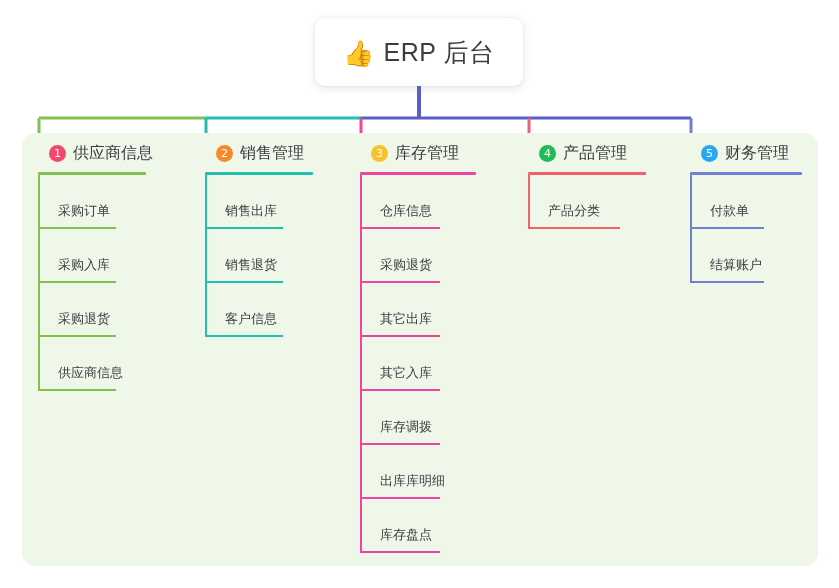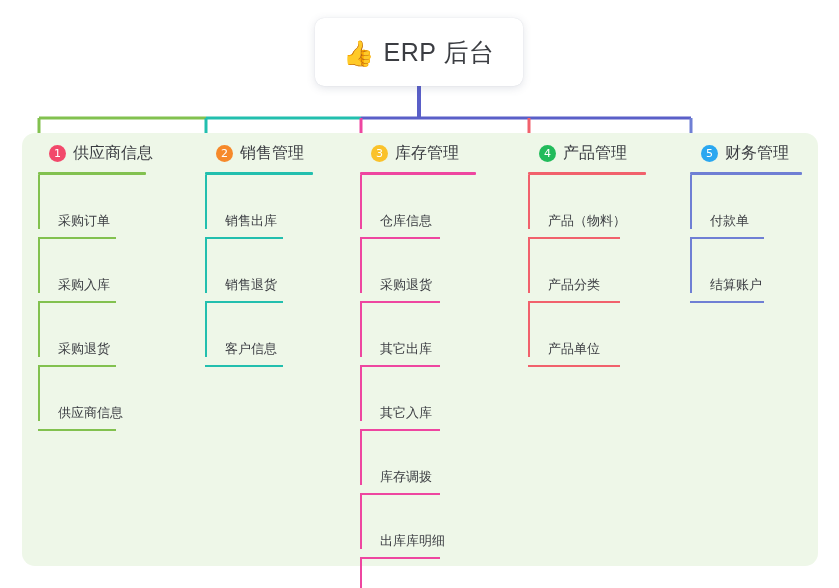--- a/index.html
+++ b/index.html
@@ -105,21 +105,21 @@
     border-radius: 1px;
   }
 
   
   .items {
     position: relative;
     padding-top: 0;
   }
   .item {
     position: relative;
-    height: 64px;
+    height: 54px;
   }
   .item .spine {
     position: absolute;
     left: 0;
     top: 0;
     width: 2px;
     height: 54px;
   }
   .item .item-label {
     position: absolute;
@@ -261,31 +261,21 @@
       </div>
       <div class="column" style="left: 528px;">
         <div class="col-header">
           <span class="badge" style="background: rgb(34, 187, 91);">4</span>
           <span class="col-title">产品管理</span>
         </div>
         <div class="header-rule" style="background: rgb(241, 97, 108); width: 118px;"></div>
         <div class="items">
           <div class="item">
             <div class="spine" style="background: rgb(241, 97, 108);"></div>
-            <div class="item-label">产品（物料）</div>
-            <div class="item-rule" style="background: rgb(241, 97, 108); width: 92px;"></div>
-          </div>
-          <div class="item">
-            <div class="spine" style="background: rgb(241, 97, 108);"></div>
             <div class="item-label">产品分类</div>
-            <div class="item-rule" style="background: rgb(241, 97, 108); width: 92px;"></div>
-          </div>
-          <div class="item">
-            <div class="spine" style="background: rgb(241, 97, 108);"></div>
-            <div class="item-label">产品单位</div>
             <div class="item-rule" style="background: rgb(241, 97, 108); width: 92px;"></div>
           </div>
         </div>
       </div>
       <div class="column" style="left: 690px;">
         <div class="col-header">
           <span class="badge" style="background: rgb(42, 167, 240);">5</span>
           <span class="col-title">财务管理</span>
         </div>
         <div class="header-rule" style="background: rgb(111, 127, 212); width: 112px;"></div>

